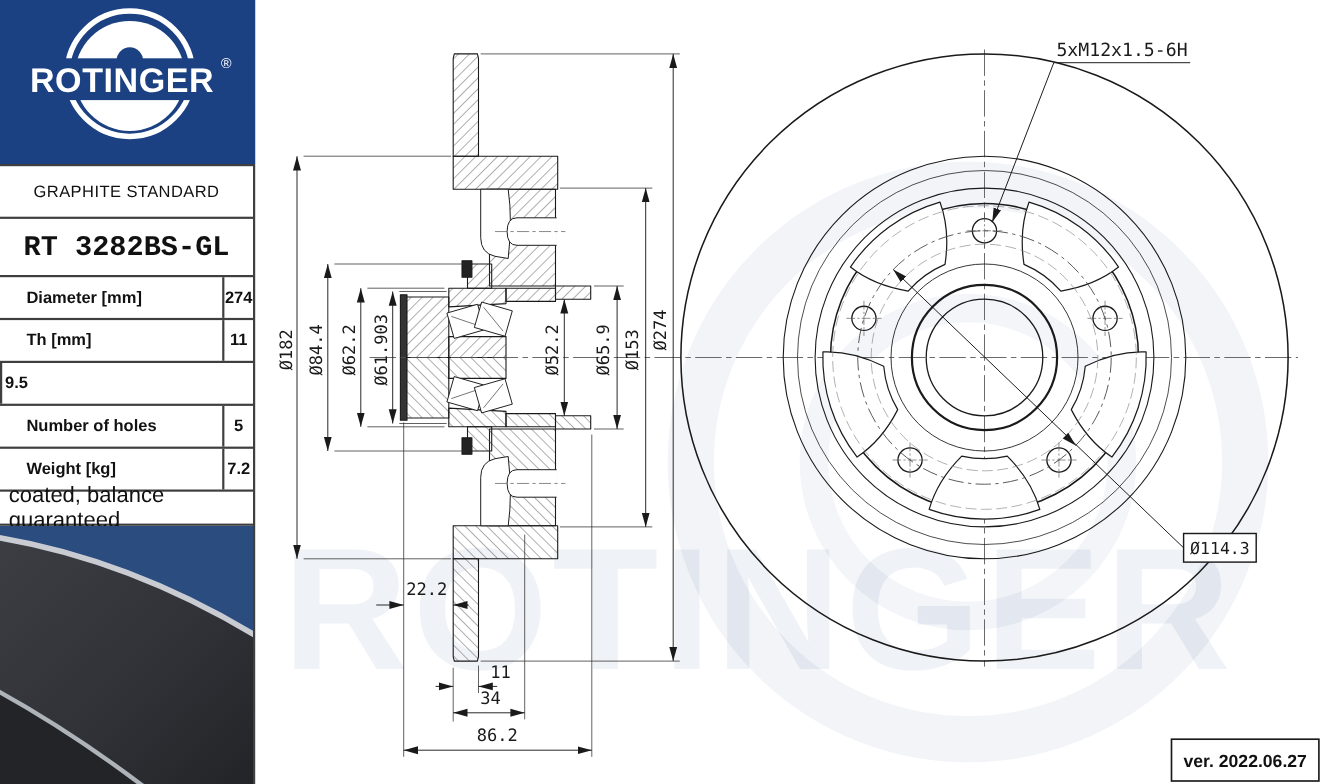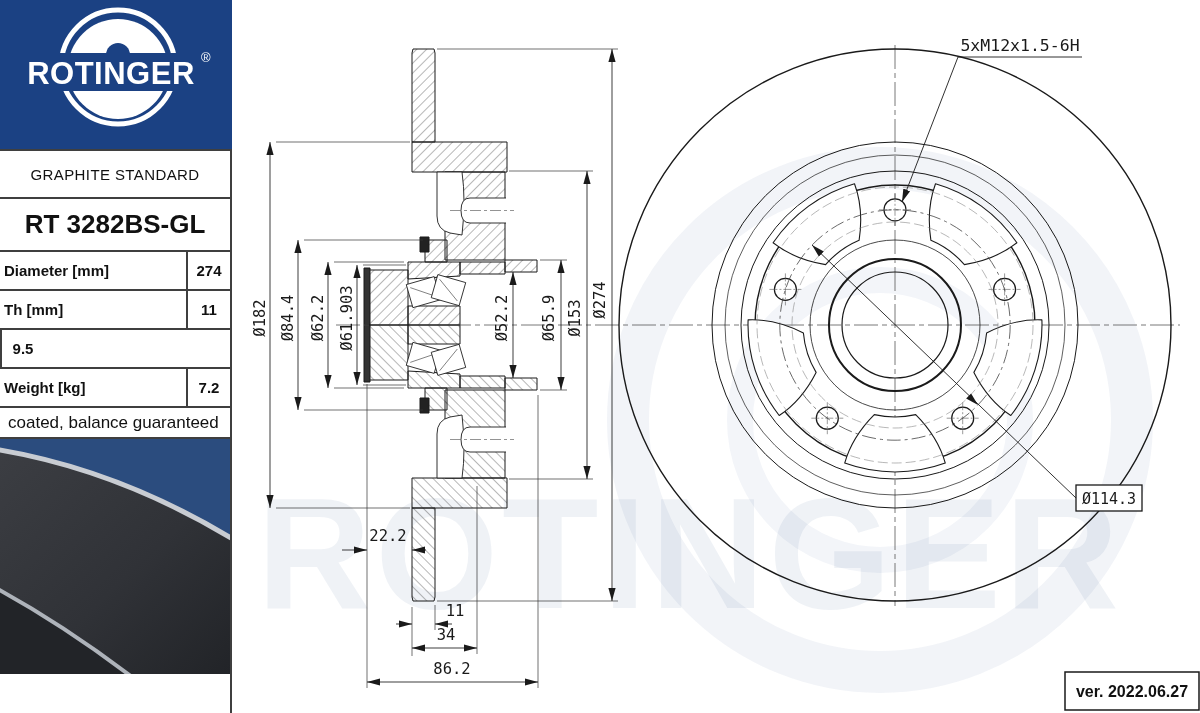--- a/index.html
+++ b/index.html
@@ -16,38 +16,38 @@
   }
   .logo-block{height:151px;background:#1b4183;border-bottom:2px solid #3f3f3f;box-sizing:border-box;flex:none;}
   .series-block{
     height:48px;border-bottom:2px solid #3f3f3f;box-sizing:border-box;flex:none;
     display:flex;align-items:center;justify-content:center;
     font-weight:normal;font-size:15px;letter-spacing:.4px;color:#111;
   }
   .part-block{
     height:53px;border-bottom:2px solid #3f3f3f;box-sizing:border-box;flex:none;
     display:flex;align-items:center;justify-content:center;
-    font-weight:bold;font-size:26px;color:#111;
+    font-weight:bold;font-size:26px;color:#111;font-family:Liberation Mono, monospace;
   }
   .spec-row{
     height:39px;border-bottom:2px solid #3f3f3f;box-sizing:border-box;flex:none;
     display:flex;align-items:stretch;
   }
   .spec-label{
-    flex:1;display:flex;align-items:center;padding-left:4px;
+    flex:1;display:flex;align-items:center;padding-left:24px;
     font-weight:bold;font-size:15px;color:#111;
   }
   .spec-value{
-    width:44px;border-left:2px solid #3f3f3f;box-sizing:border-box;
+    width:28px;border-left:2px solid #3f3f3f;box-sizing:border-box;
     display:flex;align-items:center;justify-content:center;
     font-weight:bold;font-size:15px;color:#111;
   }
   .note-block{
     height:31px;border-bottom:2px solid #3f3f3f;box-sizing:border-box;flex:none;
-    display:flex;align-items:center;padding-left:8px;font-size:17px;color:#111;
+    display:flex;align-items:center;padding-left:8px;font-size:20px;color:#111;
   }
   .photo-block{flex:1;position:relative;overflow:hidden;}
   .photo-block svg{display:block;}
   
   .drawing-area{position:absolute;left:232px;top:0;width:968px;height:713px;}
   svg text{font-family:"DejaVu Sans Mono","Liberation Mono",monospace;}
   svg .ui-font{font-family:"Liberation Sans",sans-serif;}
 </style>
 </head>
 <body>
@@ -73,20 +73,24 @@
   <div class="spec-row">
     <div class="spec-label">Diameter [mm]</div>
     <div class="spec-value">274</div>
   </div>
   <div class="spec-row">
     <div class="spec-label">Th [mm]</div>
     <div class="spec-value">11</div>
   </div>
   <div class="spec-row">
     <div class="spec-value">9.5</div>
+  </div>
+  <div class="spec-row">
+    <div class="spec-label">Number of holes</div>
+    <div class="spec-value">5</div>
   </div>
   <div class="spec-row">
     <div class="spec-label">Weight [kg]</div>
     <div class="spec-value">7.2</div>
   </div>
 
   <div class="note-block">coated, balance guaranteed</div>
 
   <div class="photo-block">
     <svg width="230" height="235" viewBox="0 0 230 235">

